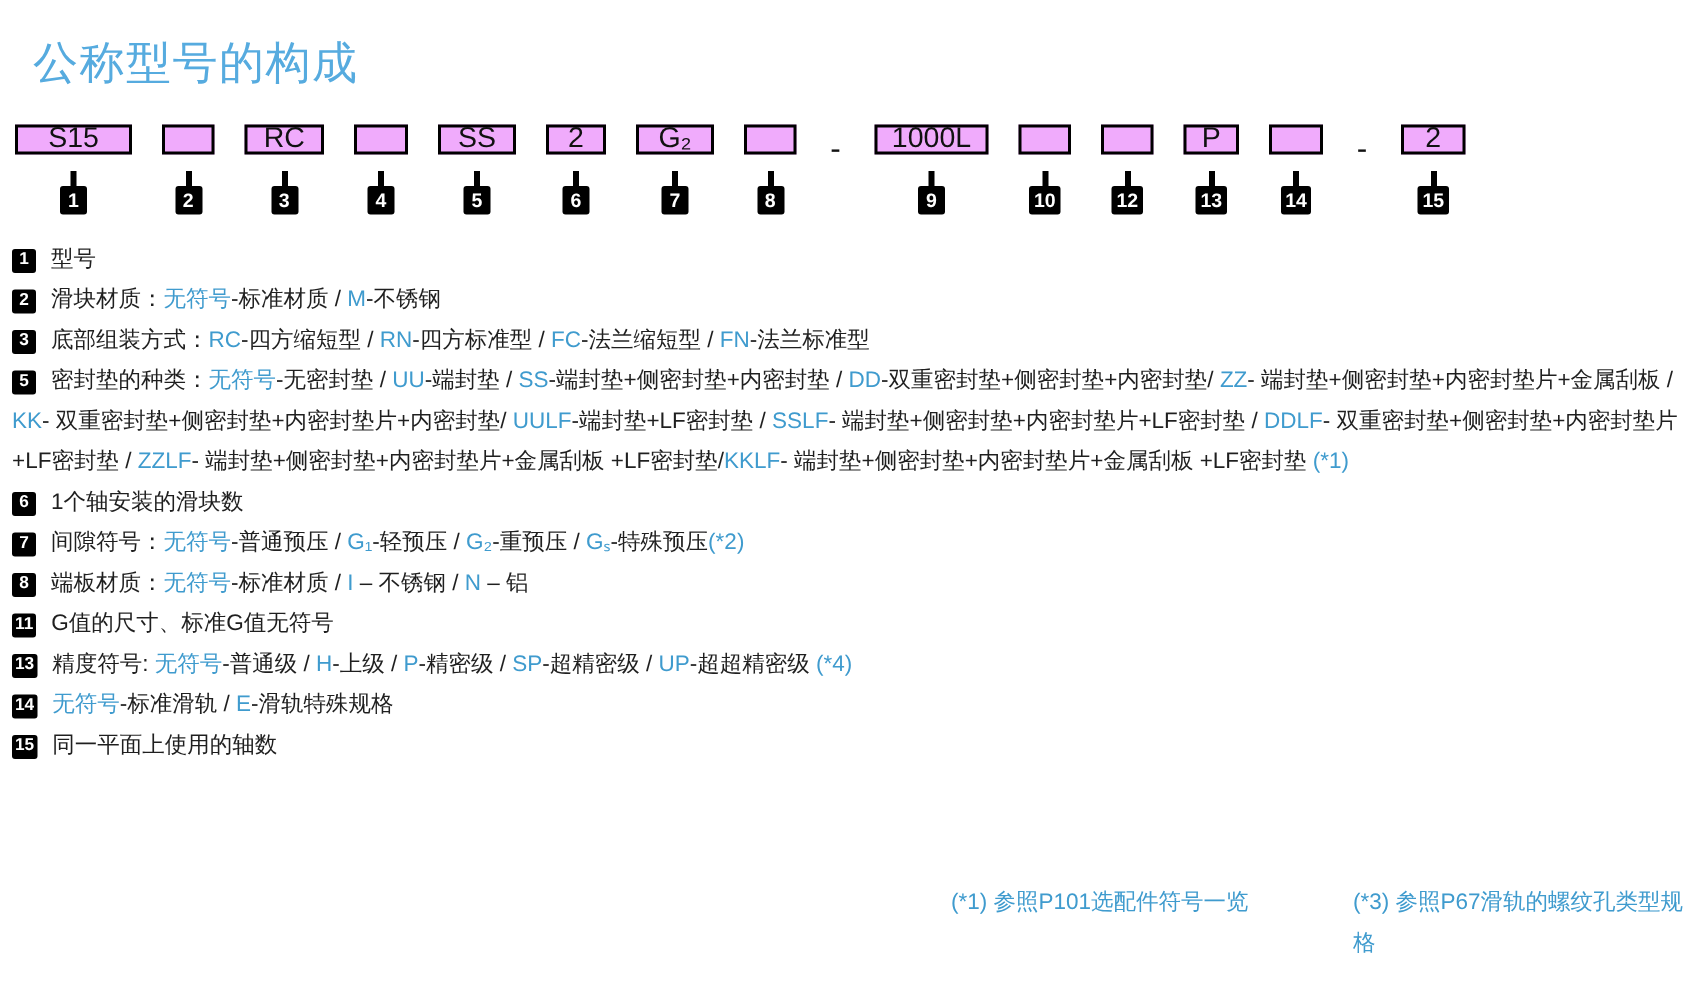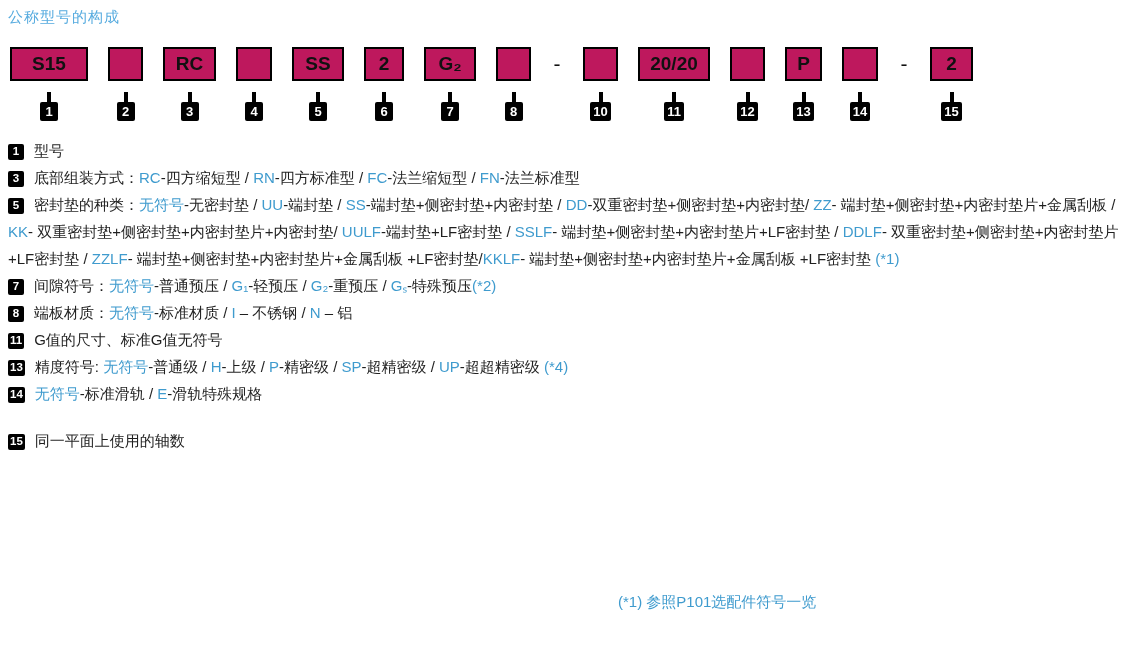--- a/index.html
+++ b/index.html
@@ -9,63 +9,63 @@
     --badge-bg:#000000;
   }
   *{ box-sizing:border-box; }
   html,body{ margin:0; padding:0; }
   body{
     width:1133px; height:655px; position:relative; overflow:hidden;
     background:#ffffff; color:var(--text);
     font-family:"Liberation Sans", sans-serif;
   }
   .title{
-    margin:0; padding:8px 0 0 8px;
-    font-size:15px; font-weight:normal; letter-spacing:1px;
+    margin:14px; padding:8px 0 0 8px;
+    font-size:30px; font-weight:normal; letter-spacing:1px;
     color:var(--title-blue);
   }
   .model-row{
     display:flex; align-items:flex-start; gap:20px;
     margin:20px 0 0 10px;
   }
   .box-group{ display:flex; flex-direction:column; align-items:center; }
   .mbox{
-    height:34px; border:2px solid #000; background:#be185d;
+    height:20px; border:2px solid #000; background:#f0abfc;
     display:flex; align-items:center; justify-content:center;
-    font-size:19px; color:#111;font-weight:bold;
+    font-size:19px; color:#111;
   }
   .stem{ width:4px; height:10px; background:var(--badge-bg); margin-top:11px; }
   .mbadge{
     min-width:18px; height:19px; padding:0 3px;
     background:var(--badge-bg); color:#fff;
     font-size:13px; font-weight:bold;
     display:flex; align-items:center; justify-content:center;
     border-radius:2px;
   }
   .dash{
     height:34px; width:12px;
     display:flex; align-items:center; justify-content:center;
     font-size:21px; color:#111;
   }
   .legend{
     margin:16px 8px 0 8px;
     font-size:15px; line-height:27px;
   }
-  .legend-item:last-child{ margin-top:20px; }
+  .legend-item:last-child{ margin-top:0; }
   .lbadge{
     display:inline-flex; min-width:16px; height:16px; padding:0 2px;
     background:var(--badge-bg); color:#fff;
     font-size:11.5px; font-weight:bold;
     align-items:center; justify-content:center;
     border-radius:2px; margin-right:10px; vertical-align:1px;
   }
   .seg-b{ color:var(--accent-blue); }
   .seg-k{ color:var(--text); }
   .footnotes{
-    position:absolute; left:618px; top:588px;
+    position:absolute; left:634px; top:588px;
     display:grid; grid-template-columns:268px auto; row-gap:1px;
     font-size:15px; line-height:27px;
     color:var(--accent-blue);
   }
 </style>
 </head>
 <body>
 
 <div class="page">
   <h1 class="title">公称型号的构成</h1>
@@ -105,28 +105,28 @@
         <div class="stem"></div>
         <div class="mbadge">7</div>
       </div>
       <div class="box-group">
         <div class="mbox" style="width: 35px;"></div>
         <div class="stem"></div>
         <div class="mbadge">8</div>
       </div>
       <span class="dash">-</span>
       <div class="box-group">
+        <div class="mbox" style="width: 76px;">1000L</div>
+        <div class="stem"></div>
+        <div class="mbadge">9</div>
+      </div>
+      <div class="box-group">
         <div class="mbox" style="width: 35px;"></div>
         <div class="stem"></div>
         <div class="mbadge">10</div>
-      </div>
-      <div class="box-group">
-        <div class="mbox" style="width: 72px;">20/20</div>
-        <div class="stem"></div>
-        <div class="mbadge">11</div>
       </div>
       <div class="box-group">
         <div class="mbox" style="width: 35px;"></div>
         <div class="stem"></div>
         <div class="mbadge">12</div>
       </div>
       <div class="box-group">
         <div class="mbox" style="width: 37px;">P</div>
         <div class="stem"></div>
         <div class="mbadge">13</div>
@@ -138,25 +138,28 @@
       </div>
       <span class="dash">-</span>
       <div class="box-group">
         <div class="mbox" style="width: 43px;">2</div>
         <div class="stem"></div>
         <div class="mbadge">15</div>
       </div>
     </div>
   <div class="legend" id="legend">
       <div class="legend-item"><span class="lbadge">1</span><span class="ltext"><span class="seg-k">型号</span></span></div>
+      <div class="legend-item"><span class="lbadge">2</span><span class="ltext"><span class="seg-k">滑块材质：</span><span class="seg-b">无符号</span><span class="seg-k">-标准材质 / </span><span class="seg-b">M</span><span class="seg-k">-不锈钢</span></span></div>
       <div class="legend-item"><span class="lbadge">3</span><span class="ltext"><span class="seg-k">底部组装方式：</span><span class="seg-b">RC</span><span class="seg-k">-四方缩短型 / </span><span class="seg-b">RN</span><span class="seg-k">-四方标准型 / </span><span class="seg-b">FC</span><span class="seg-k">-法兰缩短型 / </span><span class="seg-b">FN</span><span class="seg-k">-法兰标准型</span></span></div>
       <div class="legend-item"><span class="lbadge">5</span><span class="ltext"><span class="seg-k">密封垫的种类：</span><span class="seg-b">无符号</span><span class="seg-k">-无密封垫 / </span><span class="seg-b">UU</span><span class="seg-k">-端封垫 / </span><span class="seg-b">SS</span><span class="seg-k">-端封垫+侧密封垫+内密封垫 / </span><span class="seg-b">DD</span><span class="seg-k">-双重密封垫+侧密封垫+内密封垫/ </span><span class="seg-b">ZZ</span><span class="seg-k">- 端封垫+侧密封垫+内密封垫片+金属刮板 / </span><span class="seg-b">KK</span><span class="seg-k">- 双重密封垫+侧密封垫+内密封垫片+内密封垫/ </span><span class="seg-b">UULF</span><span class="seg-k">-端封垫+LF密封垫 / </span><span class="seg-b">SSLF</span><span class="seg-k">- 端封垫+侧密封垫+内密封垫片+LF密封垫 / </span><span class="seg-b">DDLF</span><span class="seg-k">- 双重密封垫+侧密封垫+内密封垫片+LF密封垫 / </span><span class="seg-b">ZZLF</span><span class="seg-k">- 端封垫+侧密封垫+内密封垫片+金属刮板 +LF密封垫/</span><span class="seg-b">KKLF</span><span class="seg-k">- 端封垫+侧密封垫+内密封垫片+金属刮板 +LF密封垫 </span><span class="seg-b">(*1)</span></span></div>
+      <div class="legend-item"><span class="lbadge">6</span><span class="ltext"><span class="seg-k">1个轴安装的滑块数</span></span></div>
       <div class="legend-item"><span class="lbadge">7</span><span class="ltext"><span class="seg-k">间隙符号：</span><span class="seg-b">无符号</span><span class="seg-k">-普通预压 / </span><span class="seg-b">G₁</span><span class="seg-k">-轻预压 / </span><span class="seg-b">G₂</span><span class="seg-k">-重预压 / </span><span class="seg-b">Gₛ</span><span class="seg-k">-特殊预压</span><span class="seg-b">(*2)</span></span></div>
       <div class="legend-item"><span class="lbadge">8</span><span class="ltext"><span class="seg-k">端板材质：</span><span class="seg-b">无符号</span><span class="seg-k">-标准材质 / </span><span class="seg-b">I</span><span class="seg-k"> – 不锈钢 / </span><span class="seg-b">N</span><span class="seg-k"> – 铝</span></span></div>
       <div class="legend-item"><span class="lbadge">11</span><span class="ltext"><span class="seg-k">G值的尺寸、标准G值无符号</span></span></div>
       <div class="legend-item"><span class="lbadge">13</span><span class="ltext"><span class="seg-k">精度符号: </span><span class="seg-b">无符号</span><span class="seg-k">-普通级 / </span><span class="seg-b">H</span><span class="seg-k">-上级 / </span><span class="seg-b">P</span><span class="seg-k">-精密级 / </span><span class="seg-b">SP</span><span class="seg-k">-超精密级 / </span><span class="seg-b">UP</span><span class="seg-k">-超超精密级 </span><span class="seg-b">(*4)</span></span></div>
       <div class="legend-item"><span class="lbadge">14</span><span class="ltext"><span class="seg-b">无符号</span><span class="seg-k">-标准滑轨 / </span><span class="seg-b">E</span><span class="seg-k">-滑轨特殊规格</span></span></div>
       <div class="legend-item"><span class="lbadge">15</span><span class="ltext"><span class="seg-k">同一平面上使用的轴数</span></span></div>
     </div>
   <div class="footnotes" id="footnotes">
       <div class="fn-cell">(*1) 参照P101选配件符号一览</div>
+      <div class="fn-cell">(*3) 参照P67滑轨的螺纹孔类型规格</div>
     </div>
 </div>
 
 </body></html>

